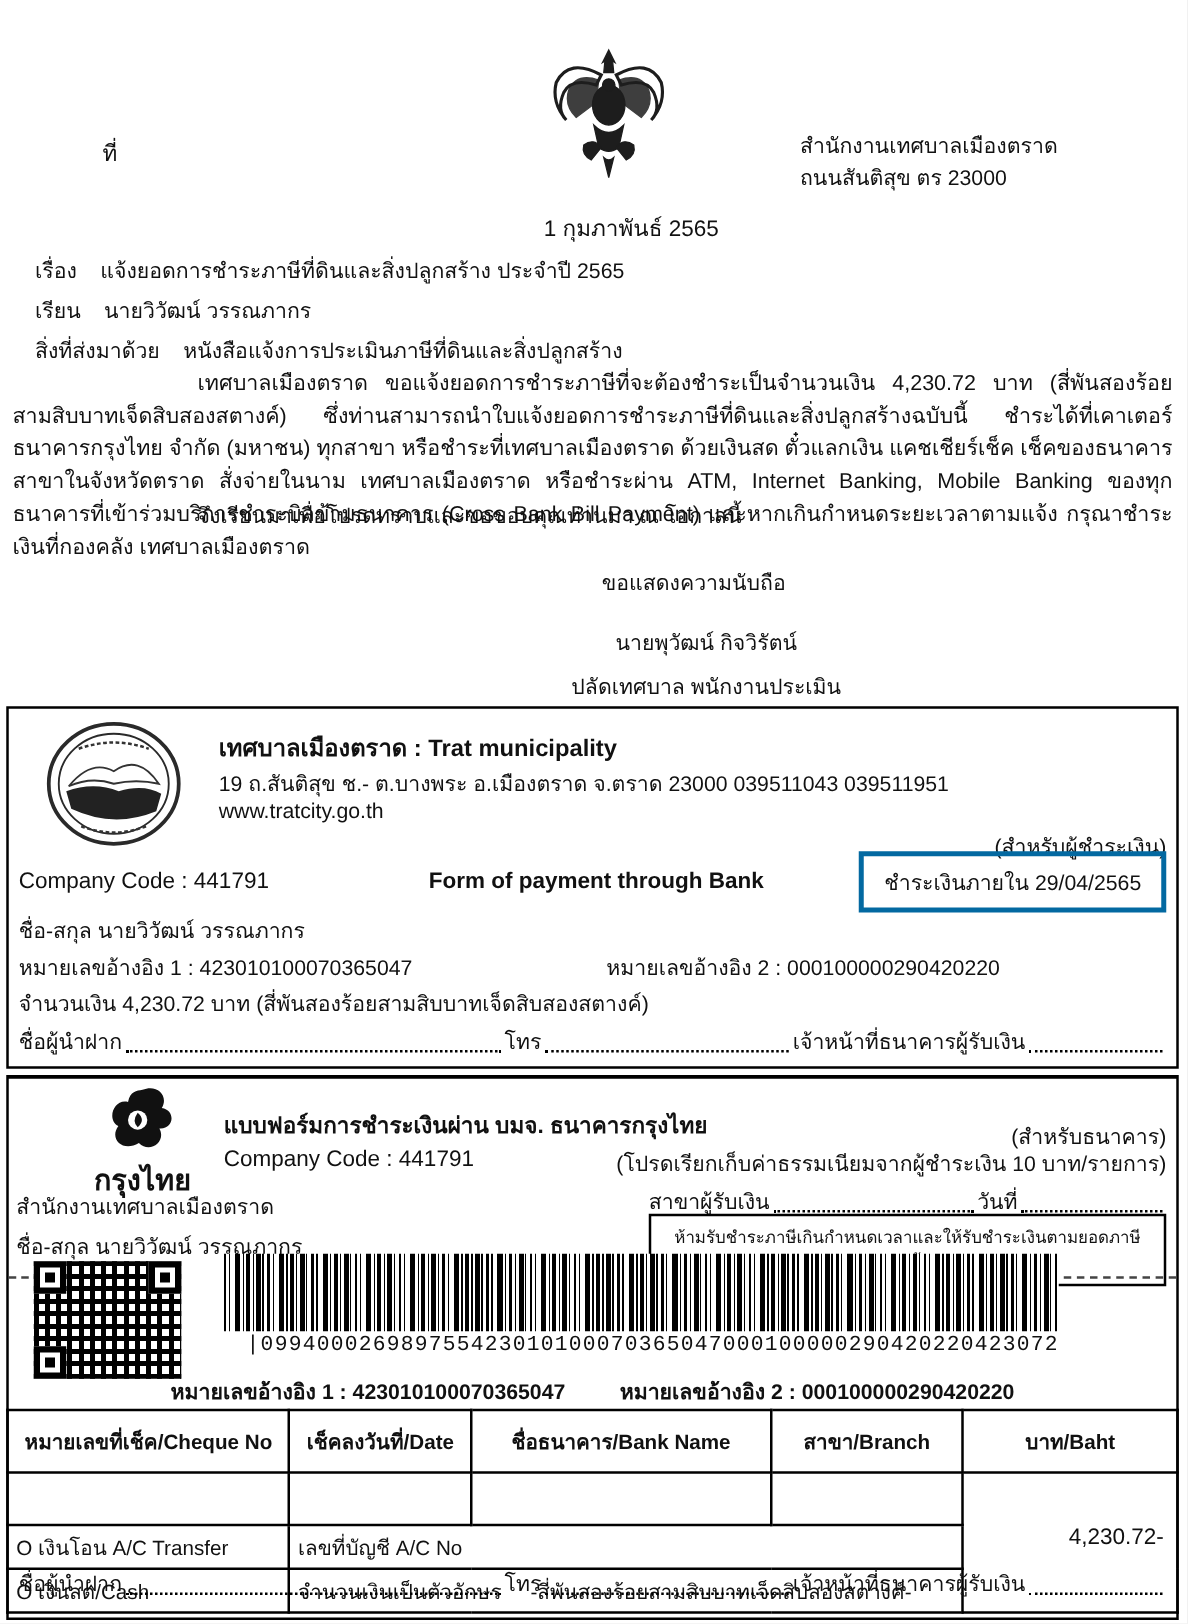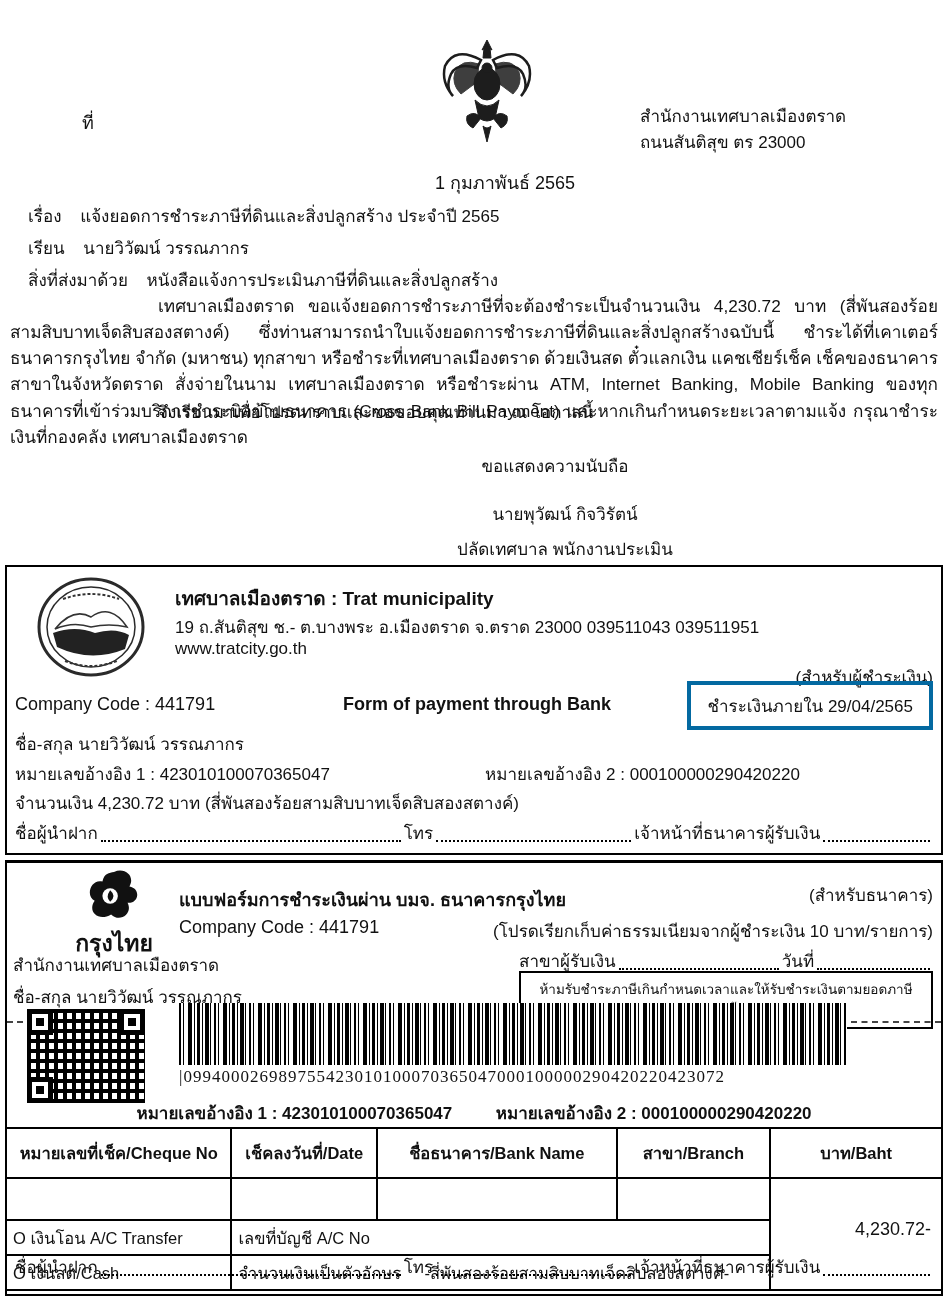--- a/index.html
+++ b/index.html
@@ -31,21 +31,21 @@
   .dots { border-bottom:2px dotted #000; margin:0 3px 4px 3px; height:14px; }
 
   
   .barcode {
     height:62px;
     background:repeating-linear-gradient(90deg,
       #000 0 2px,#fff 2px 4px,#000 4px 5px,#fff 5px 9px,#000 9px 13px,
       #fff 13px 15px,#000 15px 16px,#fff 16px 18px,#000 18px 21px,#fff 21px 23px,
       #000 23px 24px,#fff 24px 26px,#000 26px 30px,#fff 30px 31px,#000 31px 32px,#fff 32px 35px);
   }
-  .barcode-text { font-family:Liberation Serif, serif; font-size:17px; letter-spacing:1px; text-align:left; margin-top:2px; }
+  .barcode-text { font-family:Liberation Mono, monospace; font-size:17px; letter-spacing:1px; text-align:right; margin-top:2px; }
 
   
   .qr { position:relative; background-image:
       repeating-linear-gradient(90deg,#000 0 4px,transparent 4px 9px),
       repeating-linear-gradient(0deg,#000 0 4px,transparent 4px 10px);
       background-color:#fff; }
   .finder { position:absolute; width:26px; height:26px; border:5px solid #000; background:#fff; }
   .finder::after { content:""; position:absolute; left:4px; top:4px; width:8px; height:8px; background:#000; }
   .f-tl { left:0; top:0; } .f-tr { right:0; top:0; } .f-bl { left:0; bottom:0; }
 
@@ -158,21 +158,21 @@
     <div class="abs" style="left:52px; top:6px; width:110px; text-align:center;">
       <svg width="58" height="56" viewBox="0 0 60 58">
         <path d="M30 3 C42 -2 52 8 46 18 C58 20 56 36 44 35 C50 46 36 56 27 47 C14 55 2 44 10 33 C0 28 6 10 18 13 C20 4 25 4 30 3 Z" fill="#111"></path>
         <circle cx="26" cy="28" r="8" fill="#fff"></circle>
         <path d="M26 22 Q33 28 26 34 Q21 29 26 22 Z" fill="#111"></path>
       </svg>
       <div class="b" style="font-size:23px; margin-top:-4px;">กรุงไทย</div>
     </div>
 
     <div class="abs b t18" style="left:172px; top:22px;">แบบฟอร์มการชำระเงินผ่าน บมจ. ธนาคารกรุงไทย</div>
-    <div class="abs t17" style="right:8px; top:18px;margin-left:36px;">(สำหรับธนาคาร)</div>
+    <div class="abs t17" style="right:8px; top:32px;margin-left:36px;">(สำหรับธนาคาร)</div>
 
     <div class="abs t18" style="left:172px; top:54px;">Company Code : 441791</div>
     <div class="abs t17" style="right:8px; top:54px;">(โปรดเรียกเก็บค่าธรรมเนียมจากผู้ชำระเงิน 10 บาท/รายการ)</div>
 
     <div class="abs t17" style="left:6px; top:88px;">สำนักงานเทศบาลเมืองตราด</div>
 
     <div class="abs dotrow" style="left:512px; right:8px; top:84px;">
       <span>สาขาผู้รับเงิน</span>
       <span class="dots" style="width:160px;"></span>
       <span>วันที่</span>

